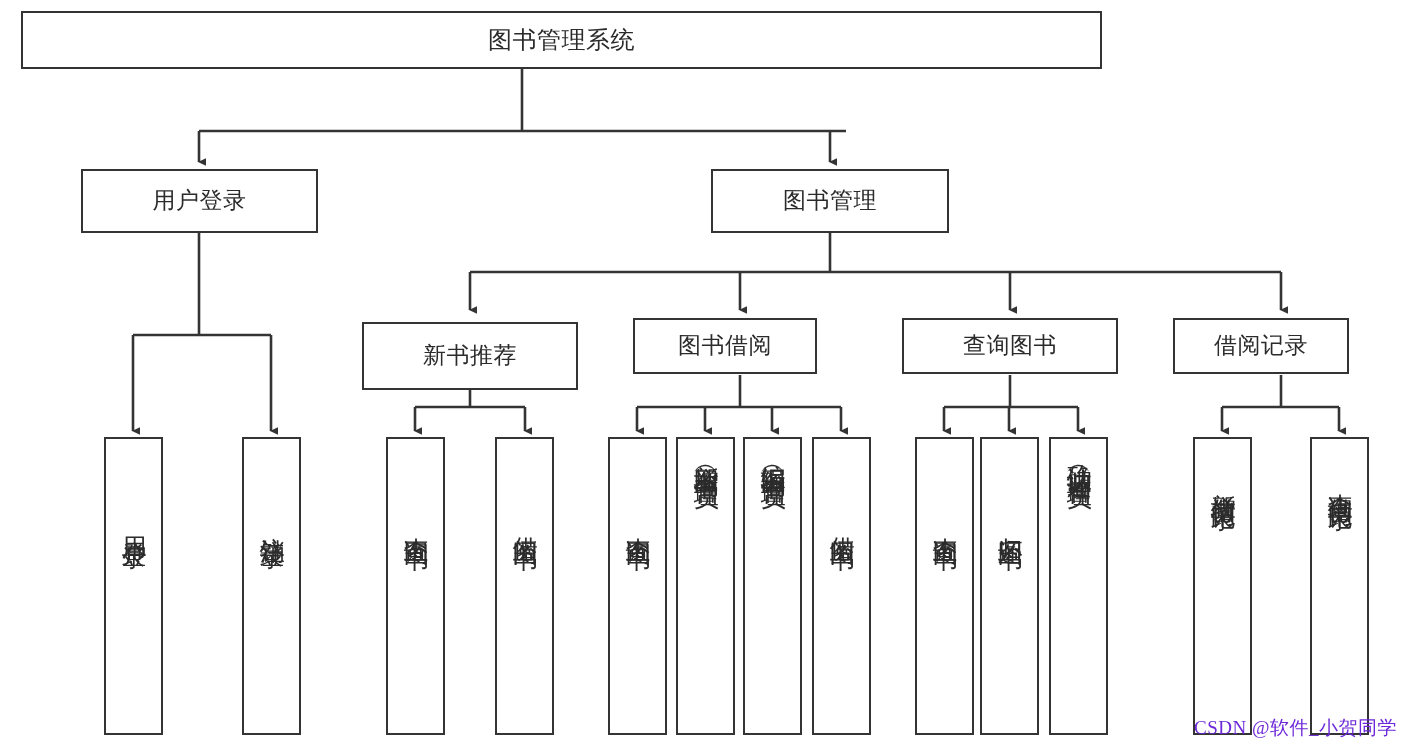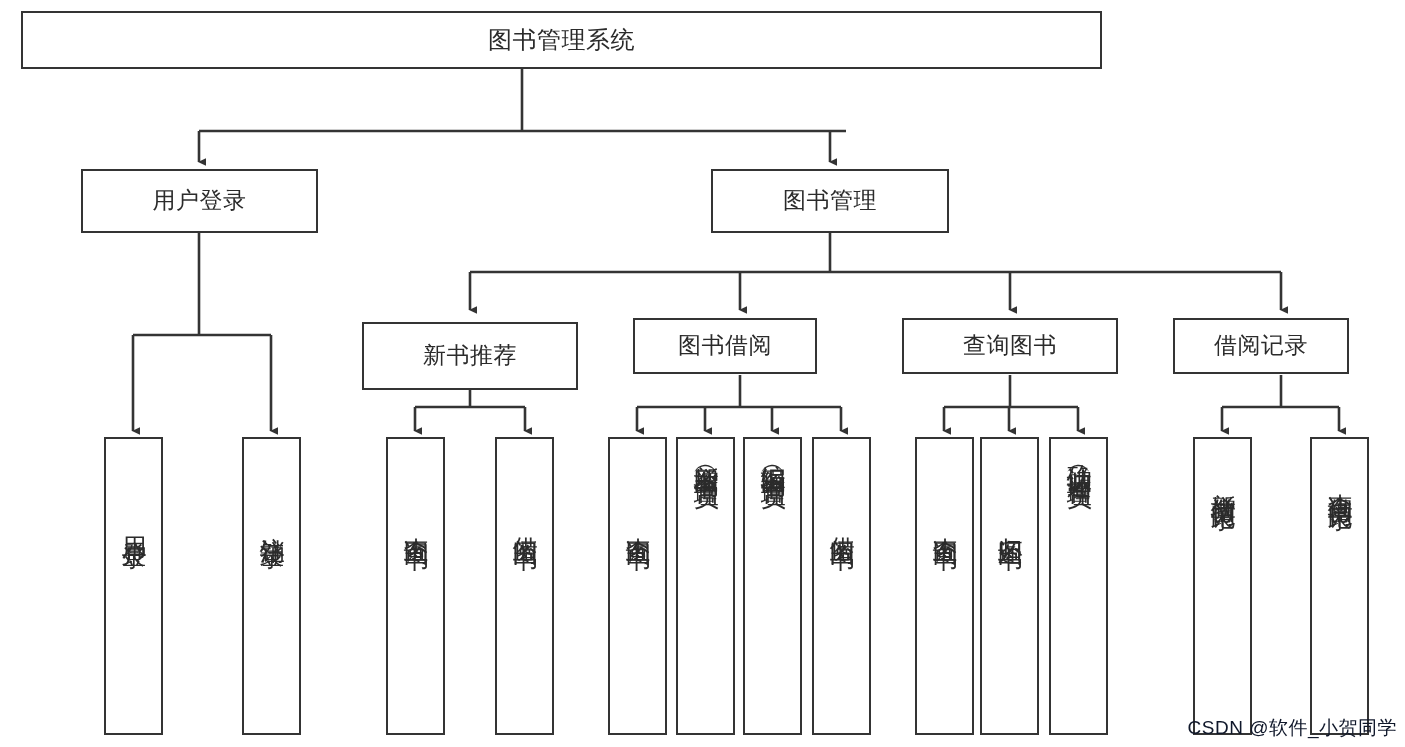--- a/index.html
+++ b/index.html
@@ -49,24 +49,24 @@
   }
   .v-node.mid .lbl{ 
     margin-top:0;
   }
 
   .watermark{
     position:absolute;
     right:8px;
     bottom:6px;
     font-size:19px;
-    color:#0f172a;
+    color:#6d28d9;
     white-space:nowrap;
     letter-spacing:0.5px;
-    font-family:Liberation Sans, sans-serif;
+    font-family:Liberation Serif, serif;
   }
 </style>
 </head>
 <body>
 
 <div id="canvas">
 
   <svg class="edges" viewBox="0 0 1405 747">
     <defs>
       <marker id="arw" markerWidth="9" markerHeight="9" refX="4.4" refY="7.4" orient="auto" markerUnits="userSpaceOnUse">

